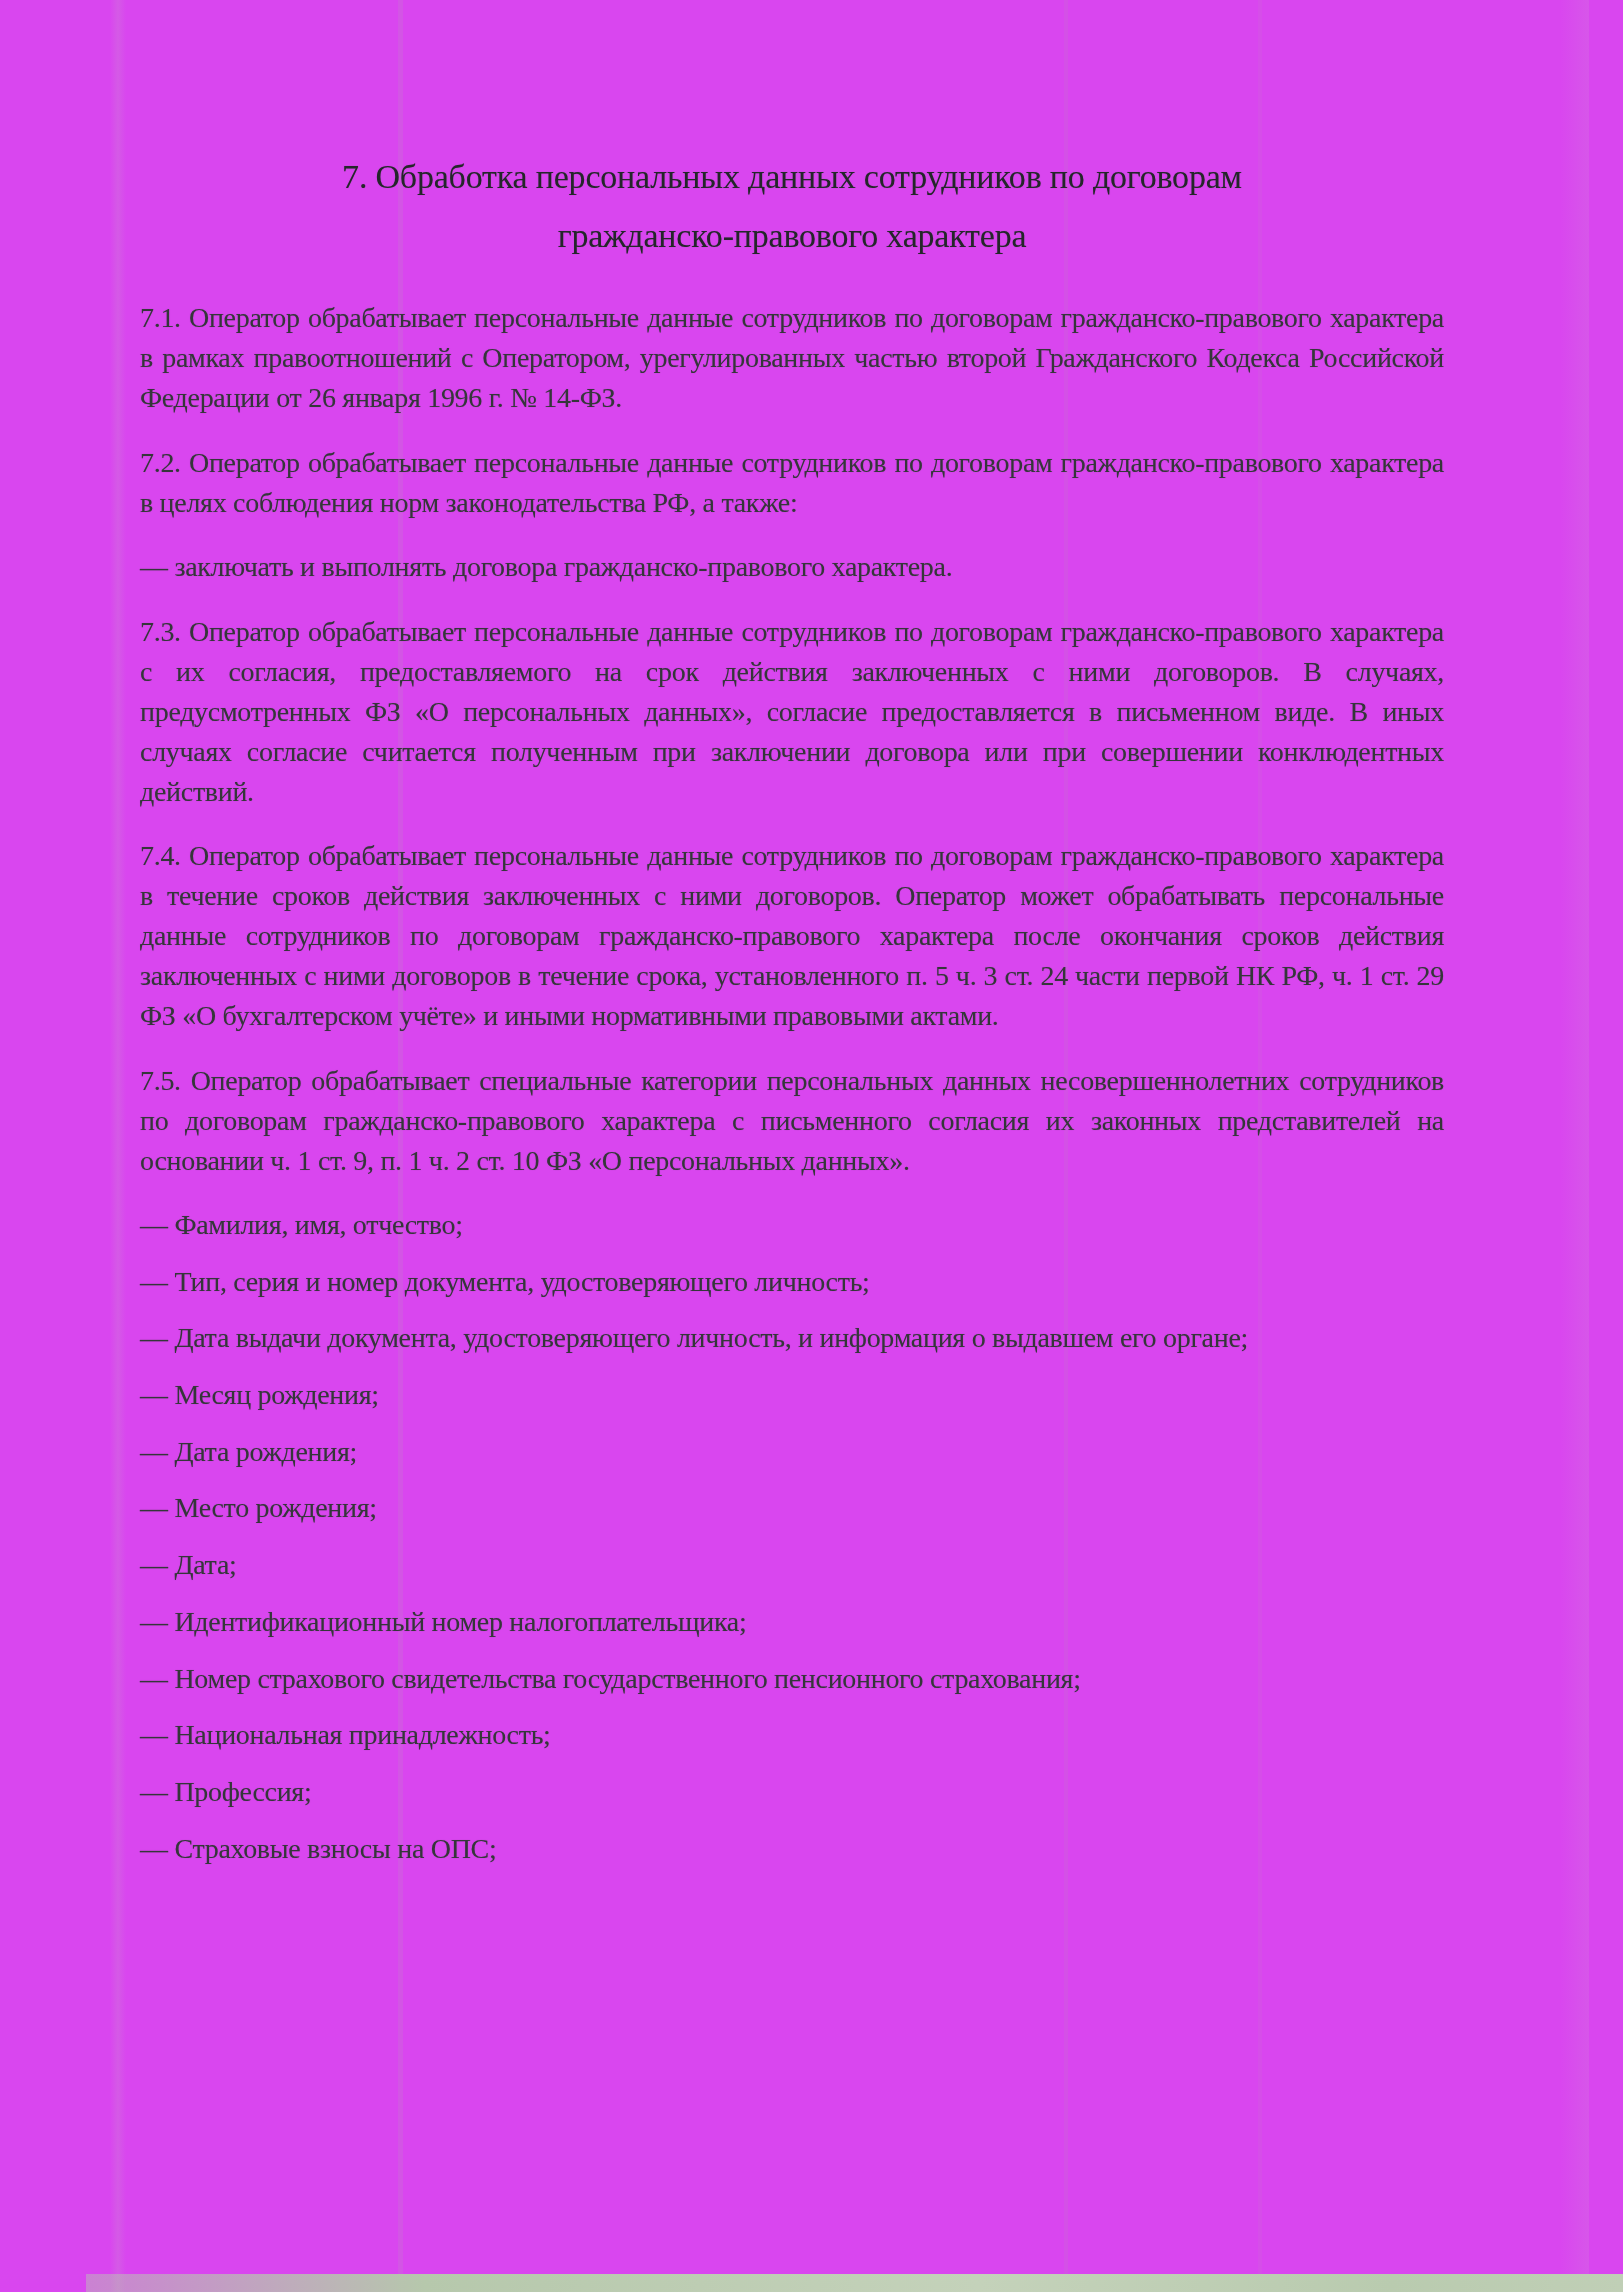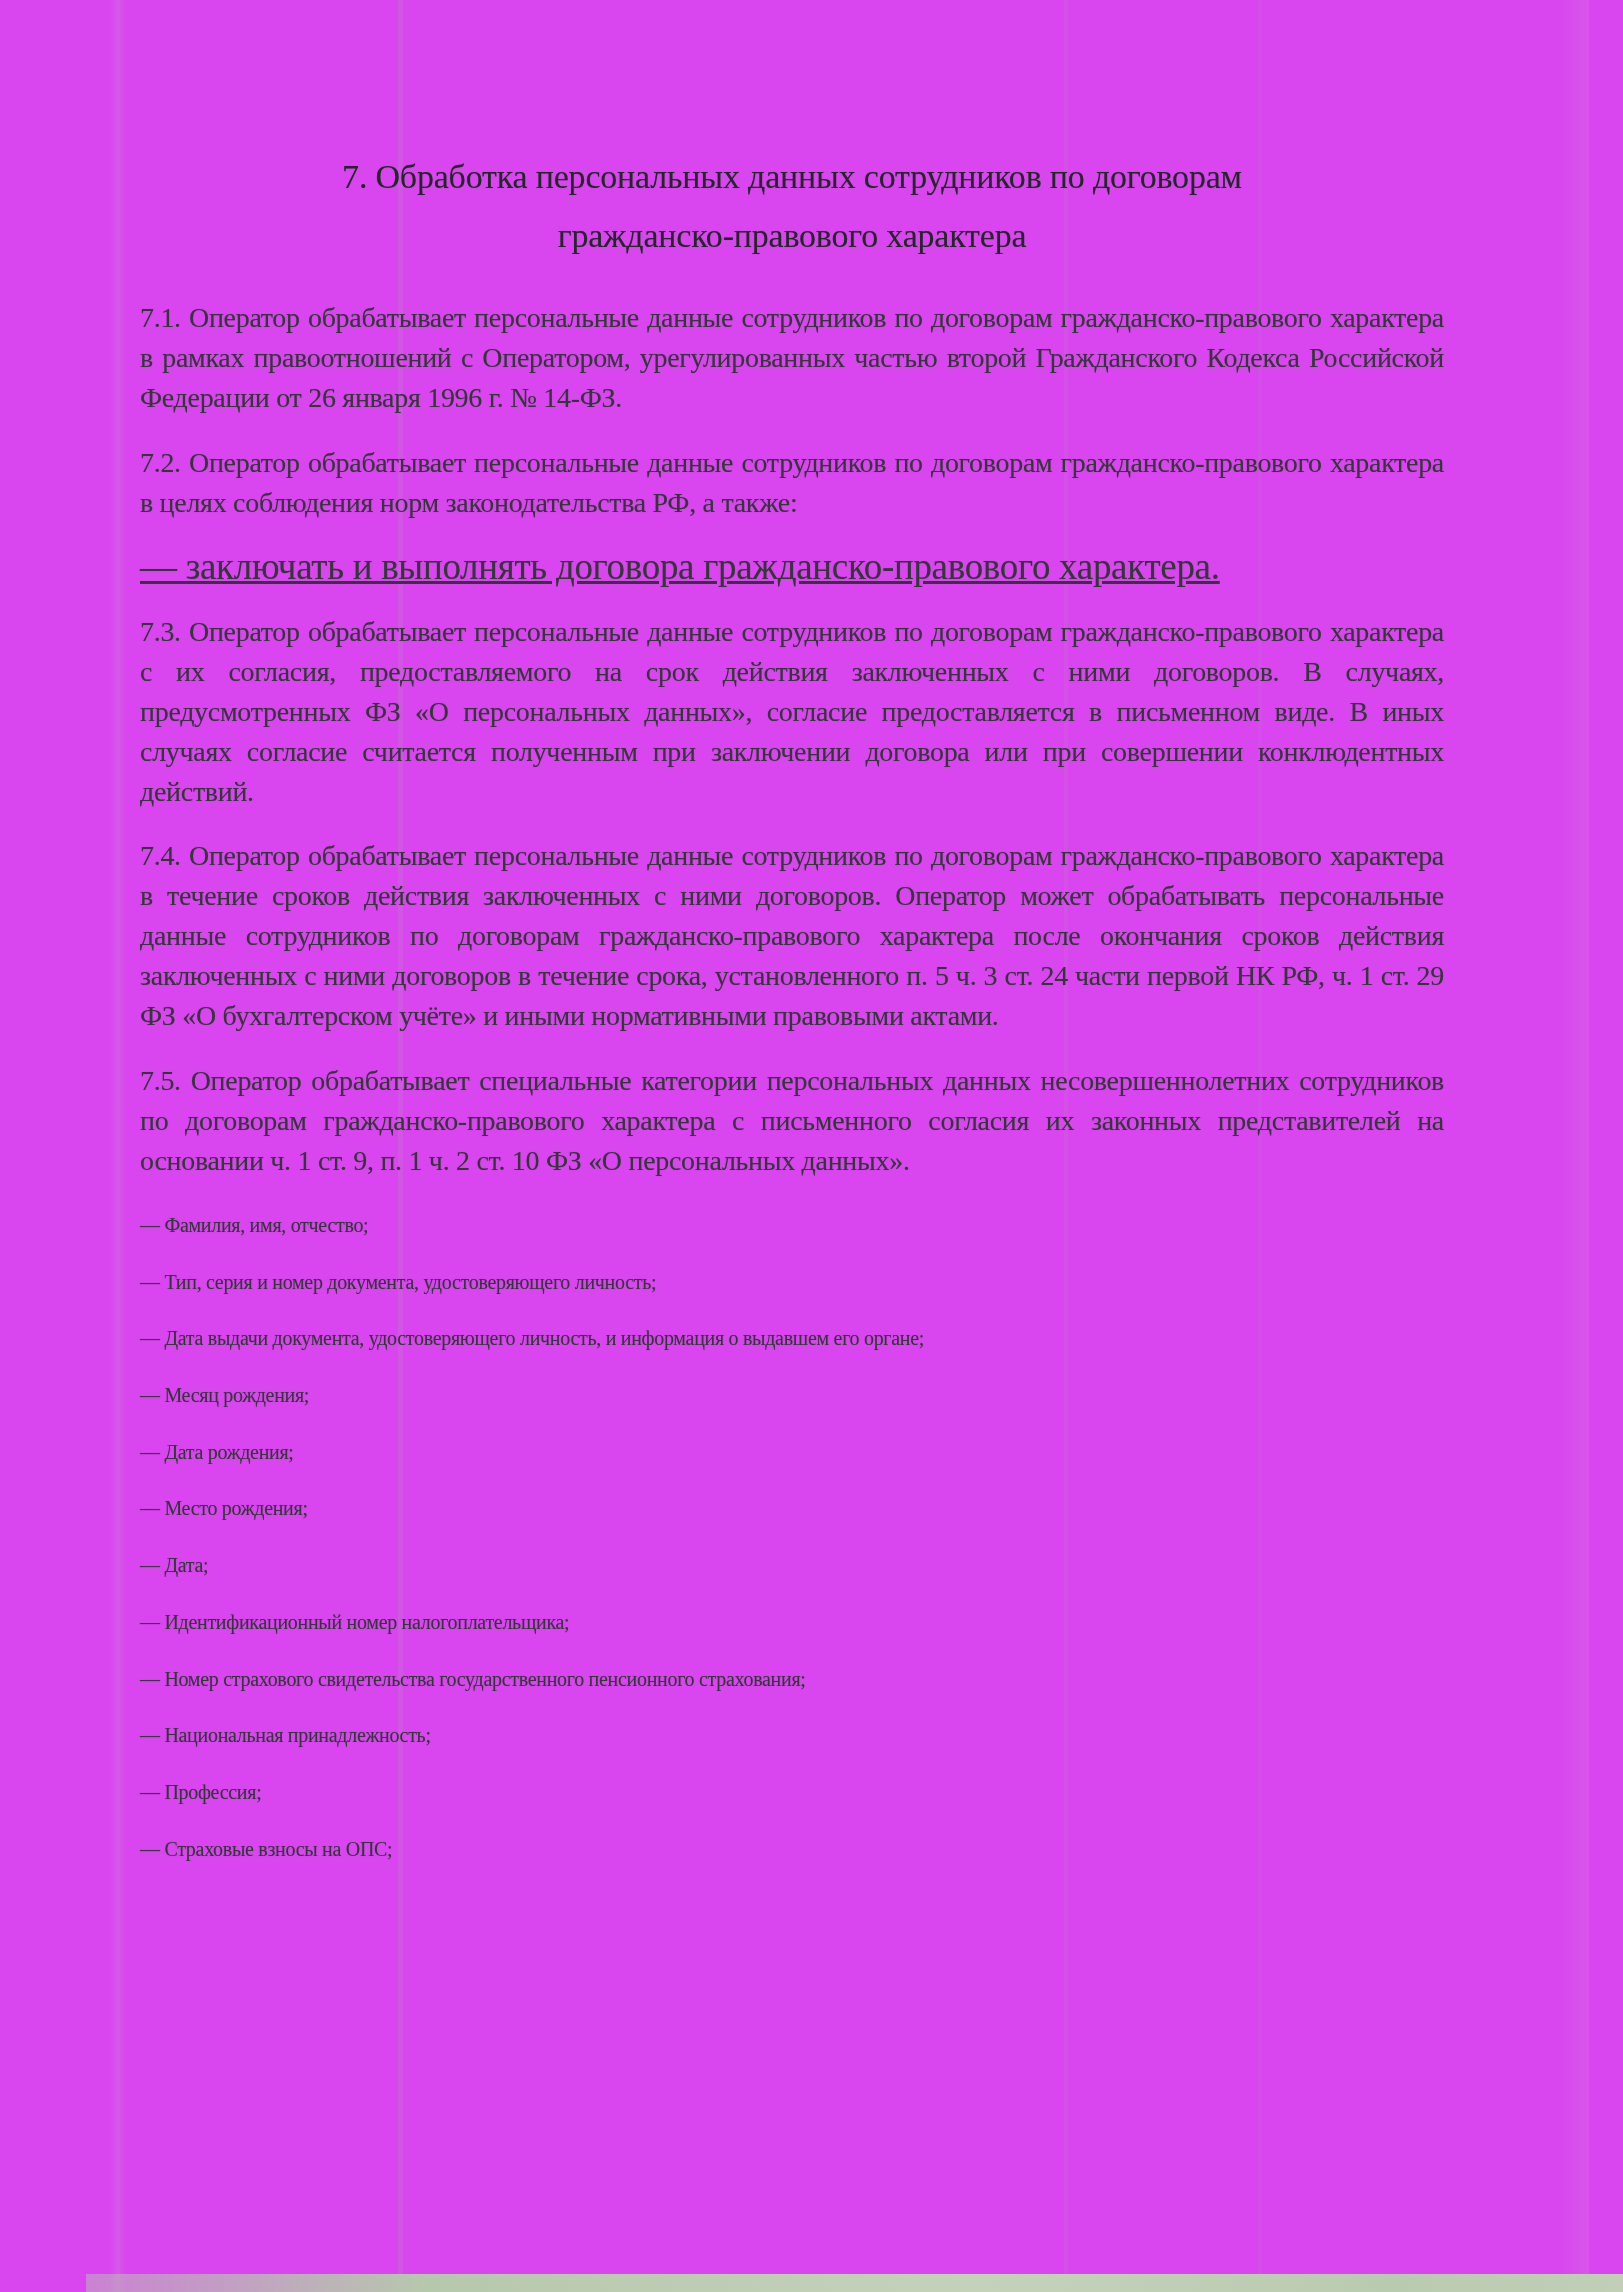--- a/index.html
+++ b/index.html
@@ -56,29 +56,28 @@
   }
   h1.doc-title .t-line { display: block; }
   p.para {
     margin: 0 0 24.5px 0;
     font-size: 28px;
     line-height: 40px;
     text-align: justify;
   }
   p.hang {
     margin: 0 0 24.5px 0;
-    font-size: 37px;
+    font-size: 28px;
     line-height: 40px;
     text-align: left;
-    text-decoration: underline;
   }
   .data-list { margin: 0; }
   p.item {
     margin: 0 0 16.7px 0;
-    font-size: 20px;
+    font-size: 28px;
     line-height: 40px;
     text-align: justify;
   }
 </style>
 </head>
 <body>
 
 <div class="page">
 
   <div class="streak s1"></div>

